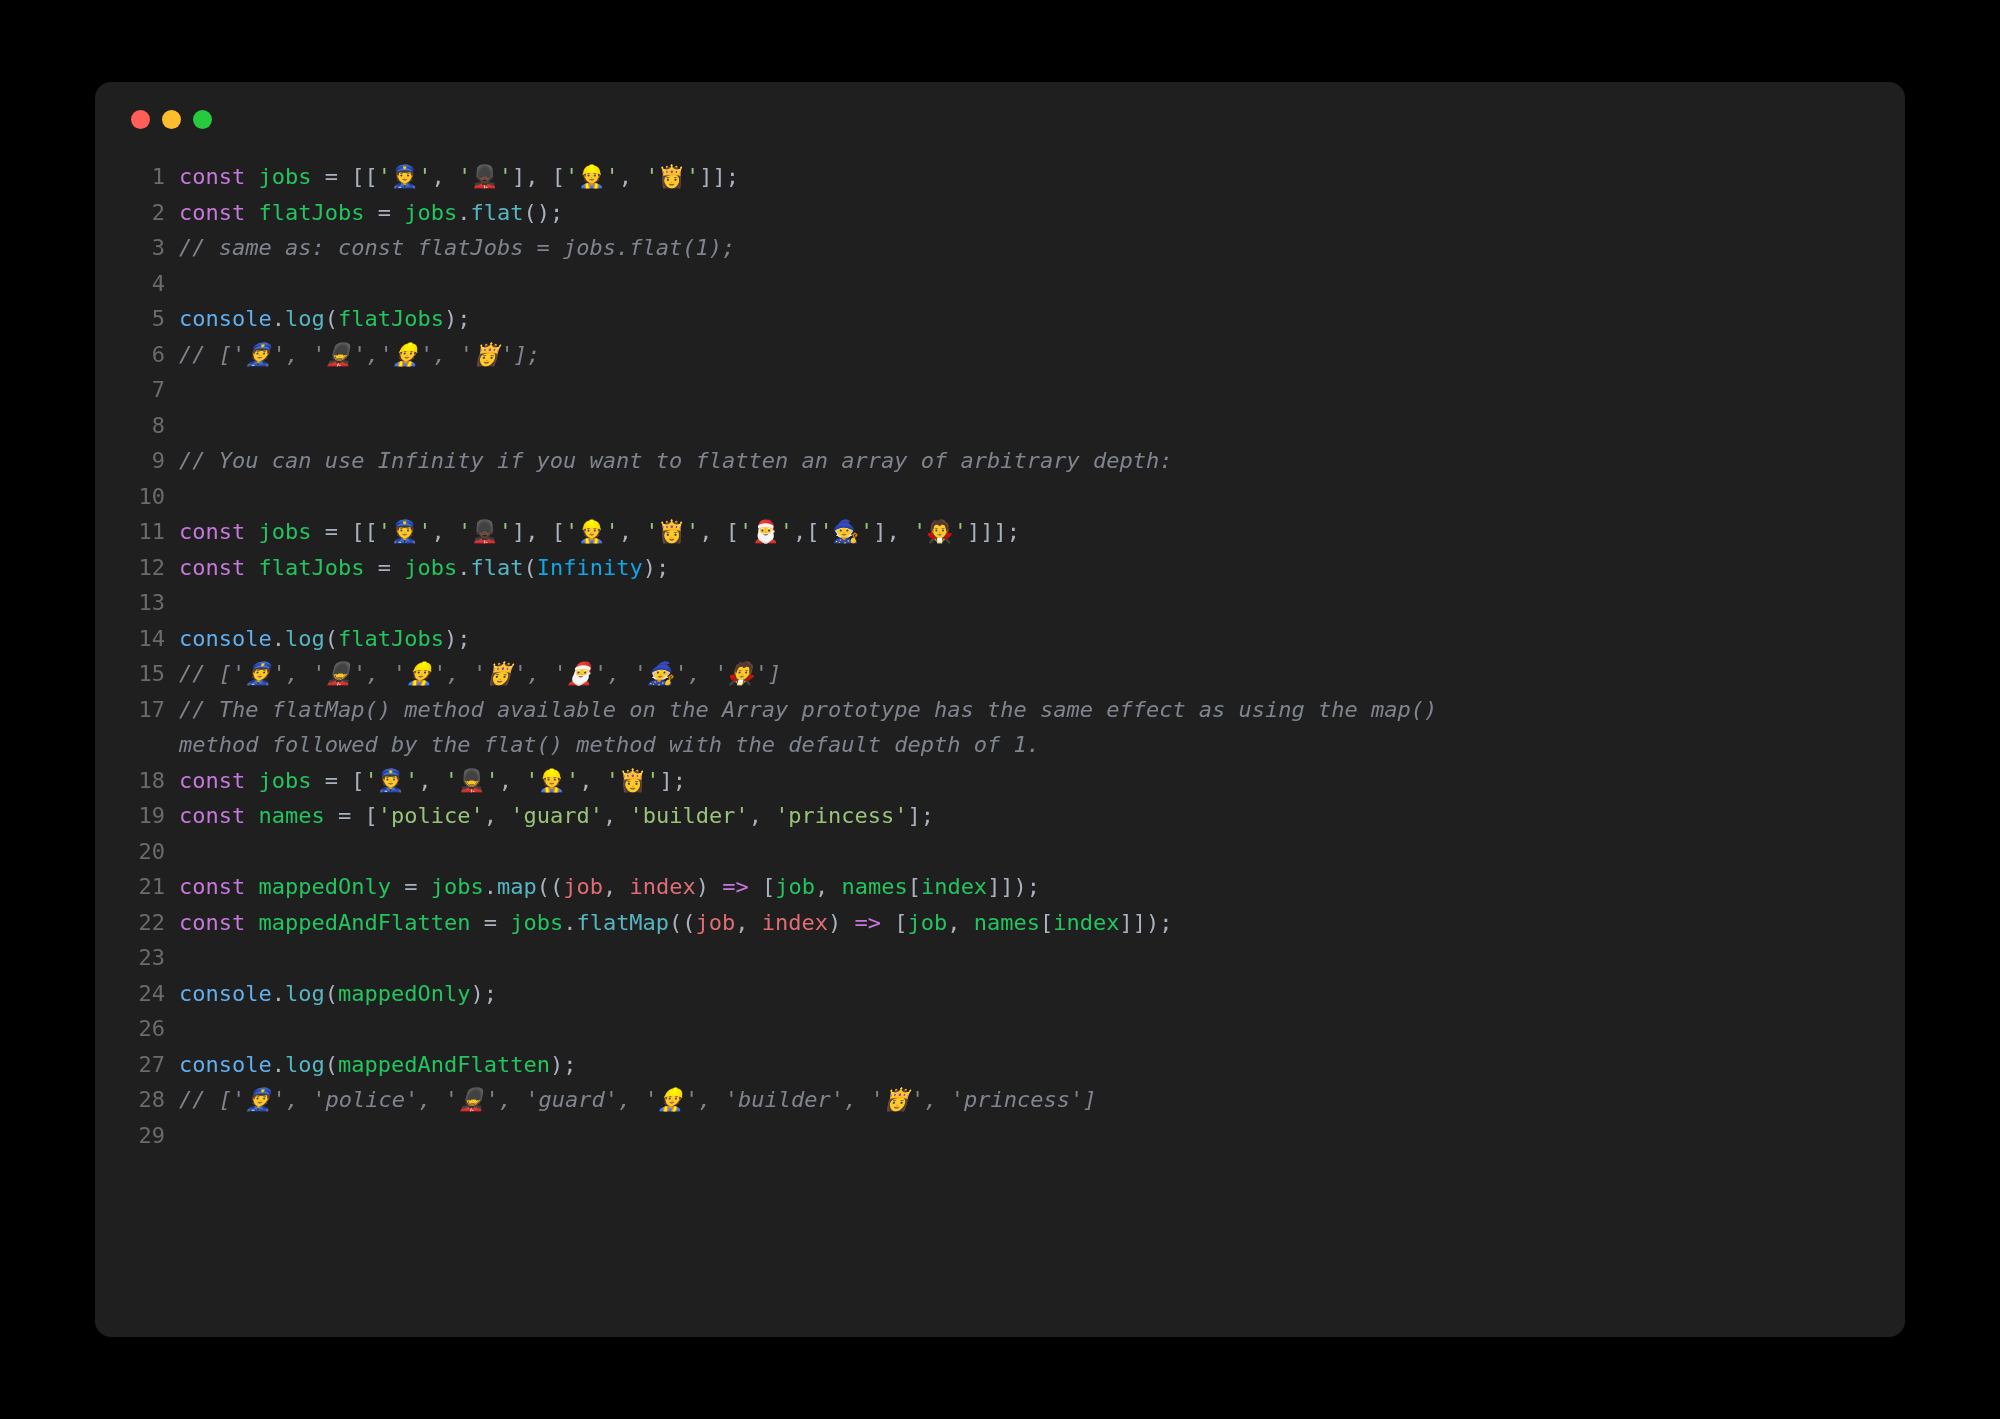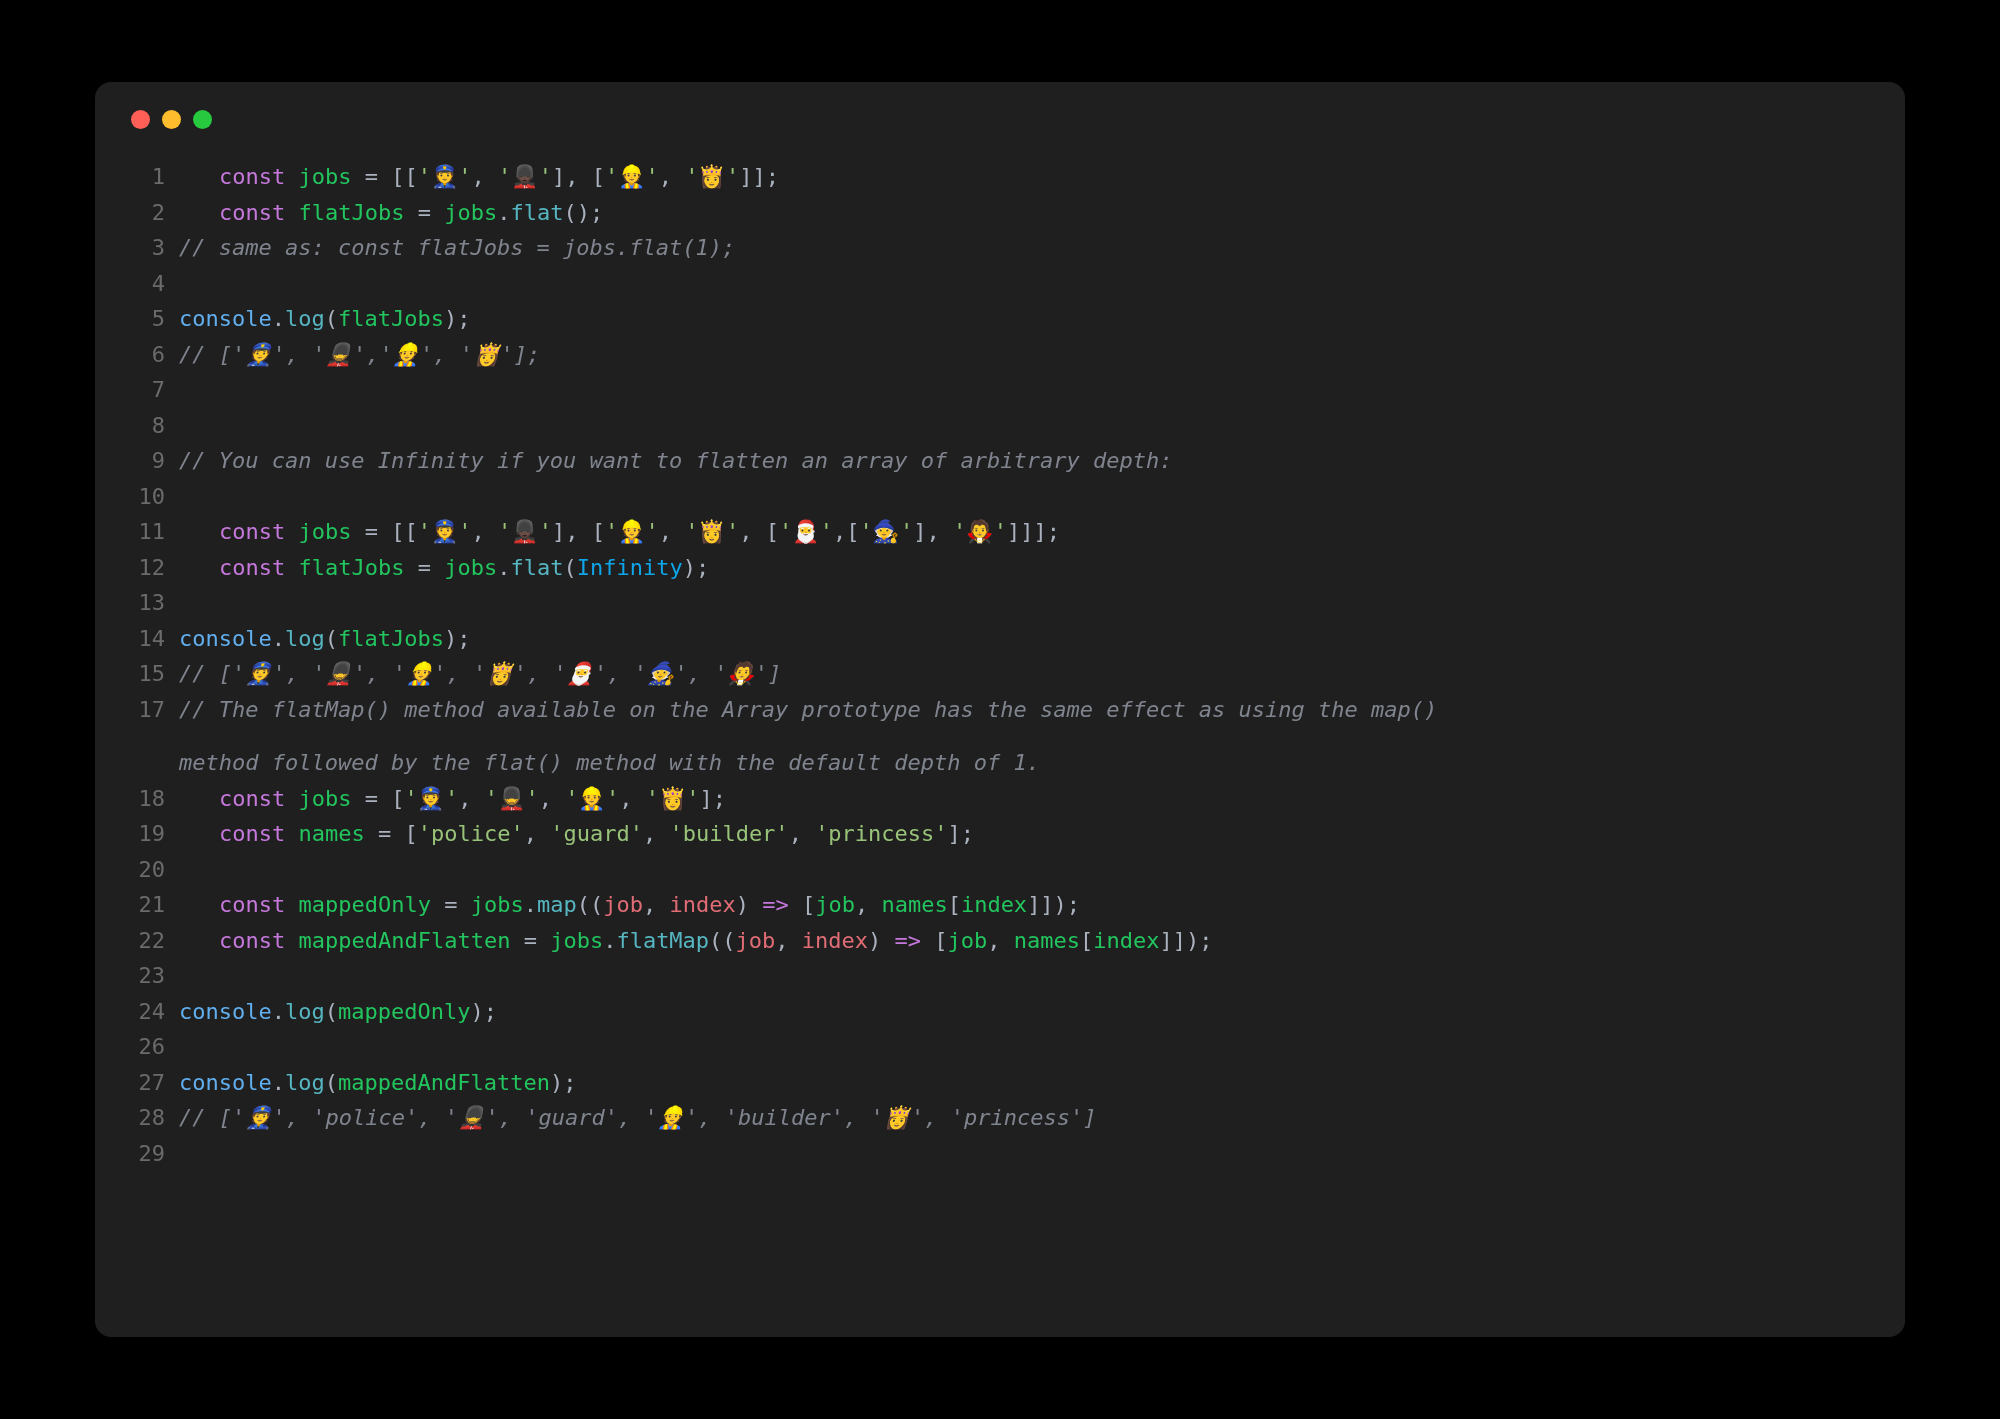--- a/index.html
+++ b/index.html
@@ -45,23 +45,23 @@
   }
   .ln {
     width: 48px;
     text-align: right;
     color: #6b6b6b;
     flex-shrink: 0;
     padding-right: 14px;
     user-select: none;
   }
   .content { flex: 1; }
-  .wrap-line .content { padding-left: 0; margin-top: 18px; }
+  .wrap-line .content { padding-left: 0; }
 
-  .kw { color: #c678dd; margin-left: 40px; }           
+  .kw { color: #c678dd; }           
   .var { color: #22c55e; }          
   .prop { color: #61afef; }         
   .fn { color: #56b6c2; }           
   .str { color: #98c379; }          
   .num { color: #0ea5e9; }          
   .comment { color: #7f848e; font-style: italic; }
   .pun { color: #abb2bf; }          
   .param { color: #e06c75; }        
   .arrow { color: #c678dd; }
 </style>

